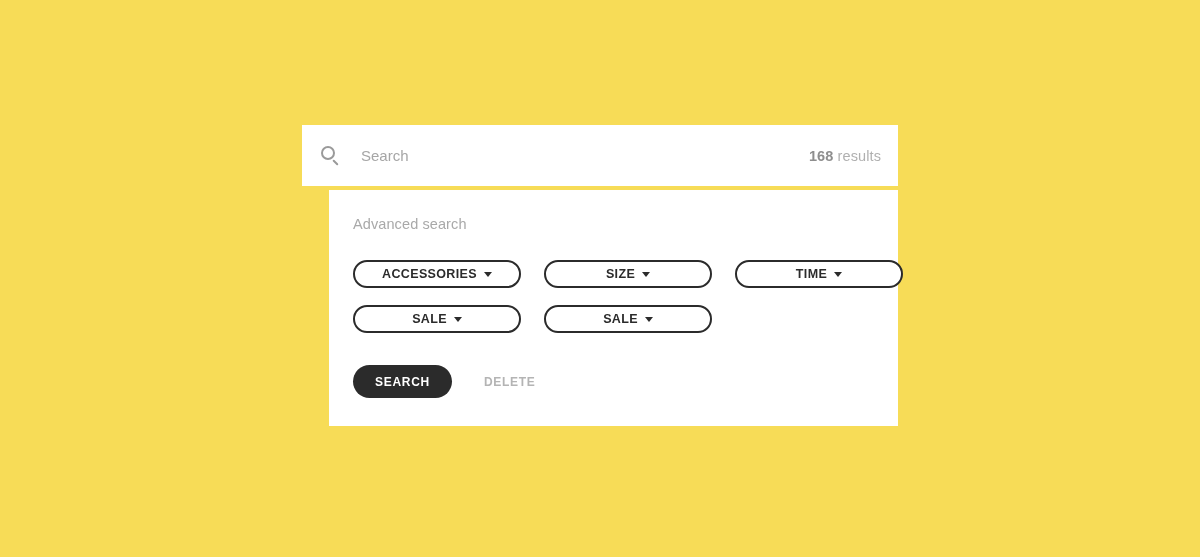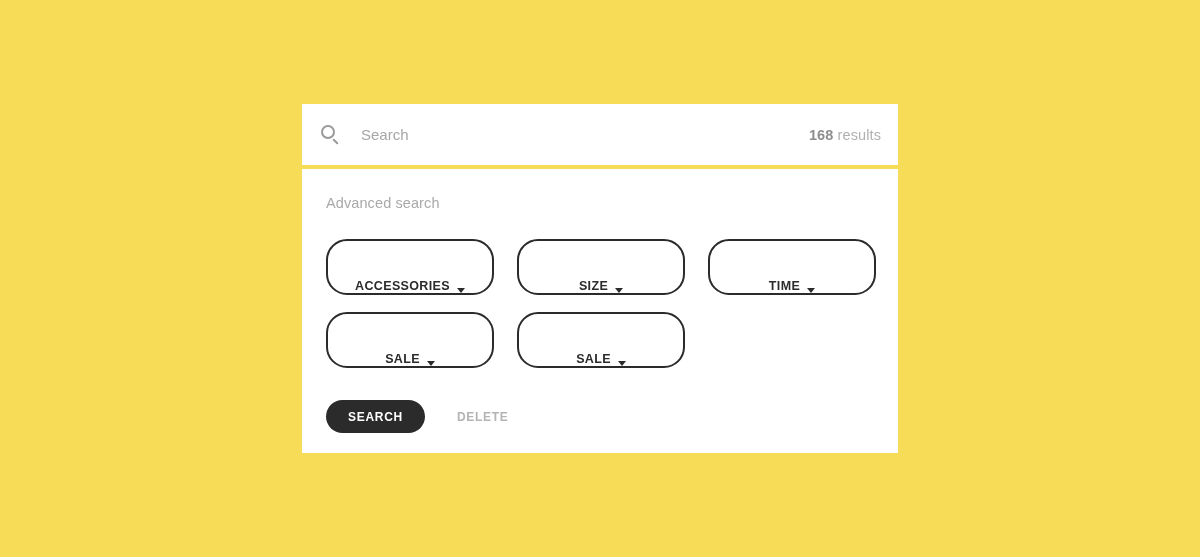--- a/index.html
+++ b/index.html
@@ -12,21 +12,21 @@
 
   body {
     background: #f7dc57;
     font-family: "Liberation Sans", sans-serif;
     position: relative;
   }
 
   .widget {
     position: absolute;
     left: 302px;
-    top: 104px;
+    top: 125px;
     width: 596px;
   }
 
   
   .search-card {
     background: #ffffff;
     height: 61px;
     display: flex;
     align-items: center;
     padding: 0 17px 0 19px;
@@ -82,45 +82,46 @@
     font-weight: bold;
     color: #8e8e8e;
   }
 
   
   .card-gap { height: 4px; }
 
   
   .panel {
     background: #ffffff;
-    padding: 26px 24px 20px 24px;
+    padding: 26px 24px 28px 24px;
+    margin-left: 27px;
   }
 
   .panel-title {
     font-size: 14.5px;
     color: #a9a9a9;
     margin: 0 0 28px 0;
     letter-spacing: .1px;
   }
 
   .filter-grid {
     display: grid;
     grid-template-columns: repeat(3, 168px);
     column-gap: 23px;
     row-gap: 17px;
     margin-bottom: 32px;
   }
 
   .pill {
-    height: 56px;
+    height: 28px;
     border: 2px solid #2b2b2b;
     border-radius: 21px;
     background: #ffffff;
     display: flex;
-    align-items: flex-end;
+    align-items: center;
     justify-content: center;
     gap: 7px;
     cursor: pointer;
     font-family: "Liberation Sans", sans-serif;
   }
   .pill .pill-label {
     font-size: 12.5px;
     font-weight: bold;
     color: #2b2b2b;
     letter-spacing: .35px;

